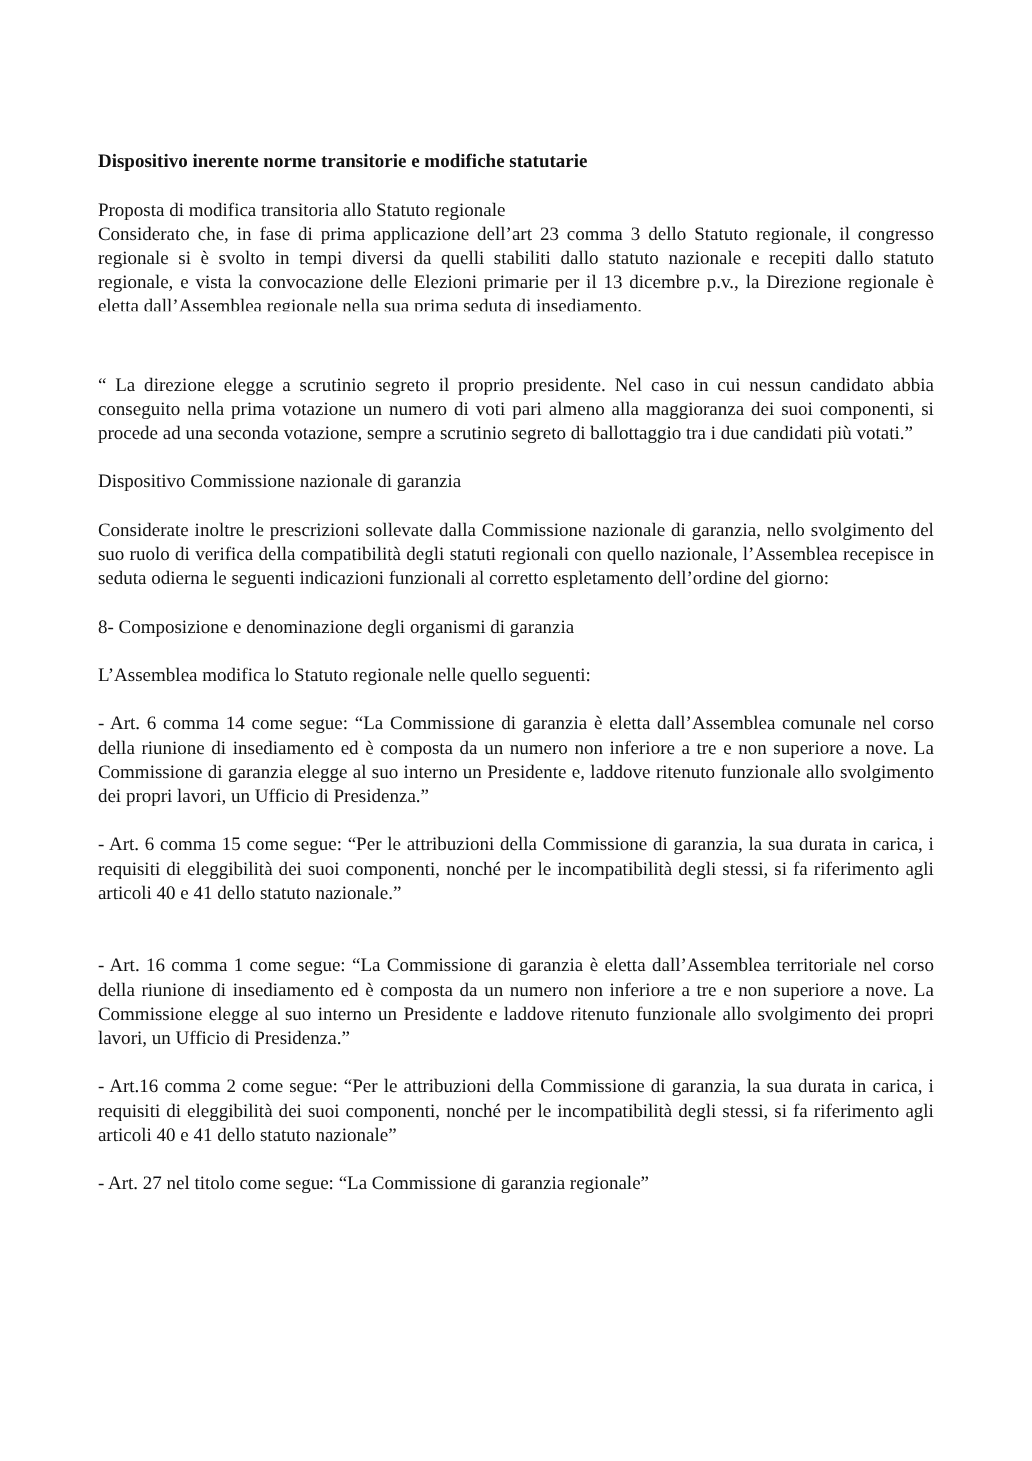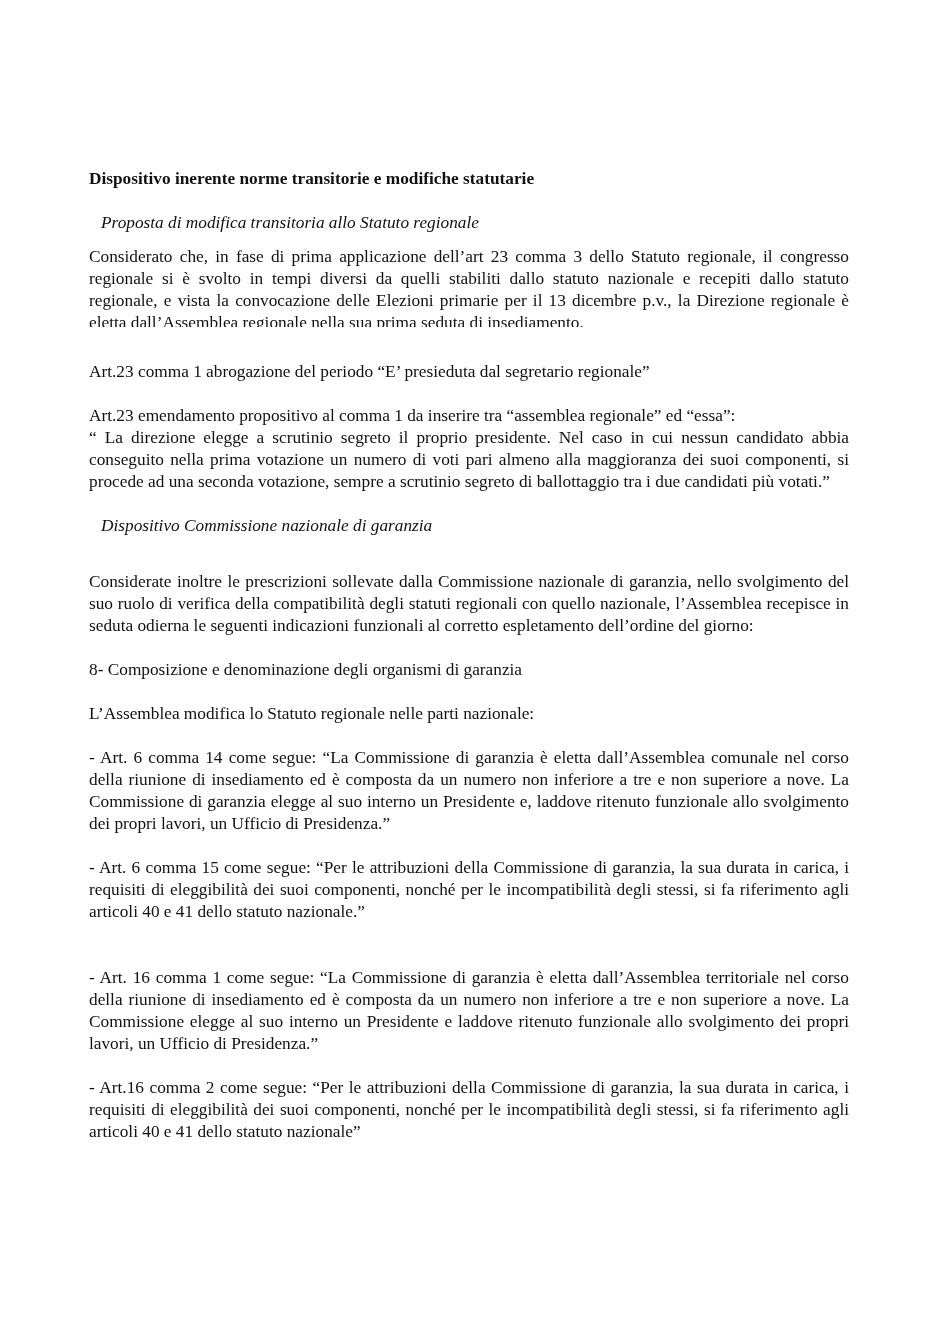--- a/index.html
+++ b/index.html
@@ -11,33 +11,32 @@
       width: 938px;
       height: 1328px;
       position: relative;
       overflow: hidden;
       font-family: "Liberation Serif", "DejaVu Serif", serif;
       color: #111111;
     }
     .page {
       position: absolute;
       left: 89px;
-      top: 168px;
+      top: 136px;
       width: 760px;
       font-size: 17.3px;
       line-height: 22px;
     }
     .title {
       font-weight: bold;
       margin: 0 0 22px 0;
       font-size: 17.3px;
     }
     .subhead {
-      font-style: italic;
-      margin: 12px;
+      margin: 0;
     }
     p {
       margin: 0;
       text-align: justify;
       text-align-last: left;
     }
     .clip {
       height: 81px;
       overflow: hidden;
     }
@@ -53,38 +52,37 @@
   <div class="block">
     <p class="subhead">Proposta di modifica transitoria allo Statuto regionale</p>
     <div class="clip">
       <p>Considerato che, in fase di prima applicazione dell’art 23 comma 3 dello Statuto regionale, il congresso regionale si è svolto in tempi diversi da quelli stabiliti dallo statuto nazionale e recepiti dallo statuto regionale, e vista la convocazione delle Elezioni primarie per il 13 dicembre p.v., la Direzione regionale è eletta dall’Assemblea regionale nella sua prima seduta di insediamento.</p>
     </div>
   </div>
 
   <div class="gap" style="height:12px"></div>
 
   <div class="block">
-    <p>Art.23 comma 1 abrogazione del periodo “E’ presieduta dal segretario regionale”</p>
     <div class="gap"></div>
-    <p>Art.23 emendamento propositivo al comma 1 da inserire tra “assemblea regionale” ed “essa”:</p>
     <p>“ La direzione elegge a scrutinio segreto il proprio presidente. Nel caso in cui nessun candidato abbia conseguito nella prima votazione un numero di voti pari almeno alla maggioranza dei suoi componenti, si procede ad una seconda votazione, sempre a scrutinio segreto di ballottaggio tra i due candidati più votati.”</p>
   </div>
 
   <div class="block">
     <p class="subhead">Dispositivo Commissione nazionale di garanzia</p>
     <div class="gap"></div>
     <p>Considerate inoltre le prescrizioni sollevate dalla Commissione nazionale di garanzia, nello svolgimento del suo ruolo di verifica della compatibilità degli statuti regionali con quello nazionale, l’Assemblea recepisce in seduta odierna le seguenti indicazioni funzionali al corretto espletamento dell’ordine del giorno:</p>
     <div class="gap"></div>
     <p>8- Composizione e denominazione degli organismi di garanzia</p>
     <div class="gap"></div>
-    <p>L’Assemblea modifica lo Statuto regionale nelle parti nazionale:</p>
+    <p>L’Assemblea modifica lo Statuto regionale nelle quello seguenti:</p>
     <div class="gap"></div>
     <p>- Art. 6 comma 14 come segue: “La Commissione di garanzia è eletta dall’Assemblea comunale nel corso della riunione di insediamento ed è composta da un numero non inferiore a tre e non superiore a nove. La Commissione di garanzia elegge al suo interno un Presidente e, laddove ritenuto funzionale allo svolgimento dei propri lavori, un Ufficio di Presidenza.”</p>
     <div class="gap"></div>
     <p>- Art. 6 comma 15 come segue: “Per le attribuzioni della Commissione di garanzia, la sua durata in carica, i requisiti di eleggibilità dei suoi componenti, nonché per le incompatibilità degli stessi, si fa riferimento agli articoli 40 e 41 dello statuto nazionale.”</p>
     <div class="gap"></div>
     <div class="gap"></div>
     <p>- Art. 16 comma 1 come segue: “La Commissione di garanzia è eletta dall’Assemblea territoriale nel corso della riunione di insediamento ed è composta da un numero non inferiore a tre e non superiore a nove. La Commissione elegge al suo interno un Presidente e laddove ritenuto funzionale allo svolgimento dei propri lavori, un Ufficio di Presidenza.”</p>
     <div class="gap"></div>
     <p>- Art.16 comma 2 come segue: “Per le attribuzioni della Commissione di garanzia, la sua durata in carica, i requisiti di eleggibilità dei suoi componenti, nonché per le incompatibilità degli stessi, si fa riferimento agli articoli 40 e 41 dello statuto nazionale”</p>
     <div class="gap"></div>
+    <p>- Art. 27 nel titolo come segue: “La Commissione di garanzia regionale”</p>
   </div>
 </div>
 
 </body></html>

